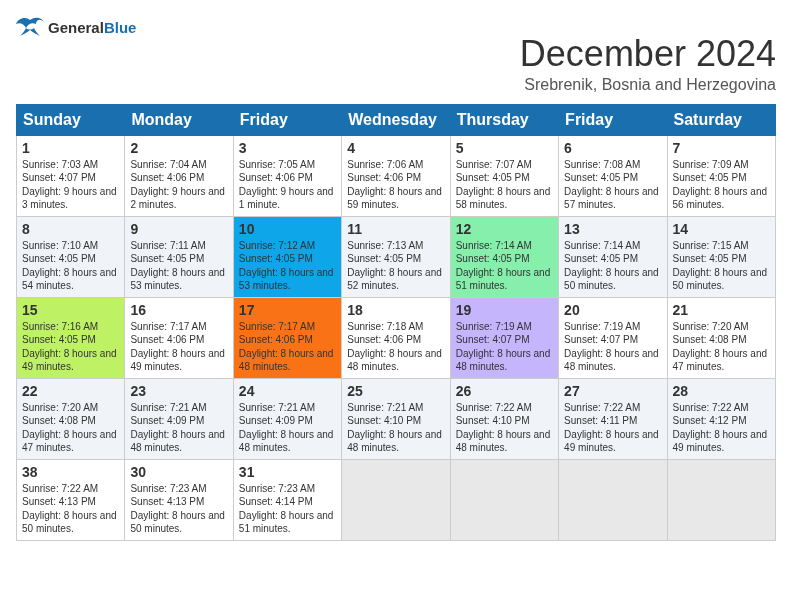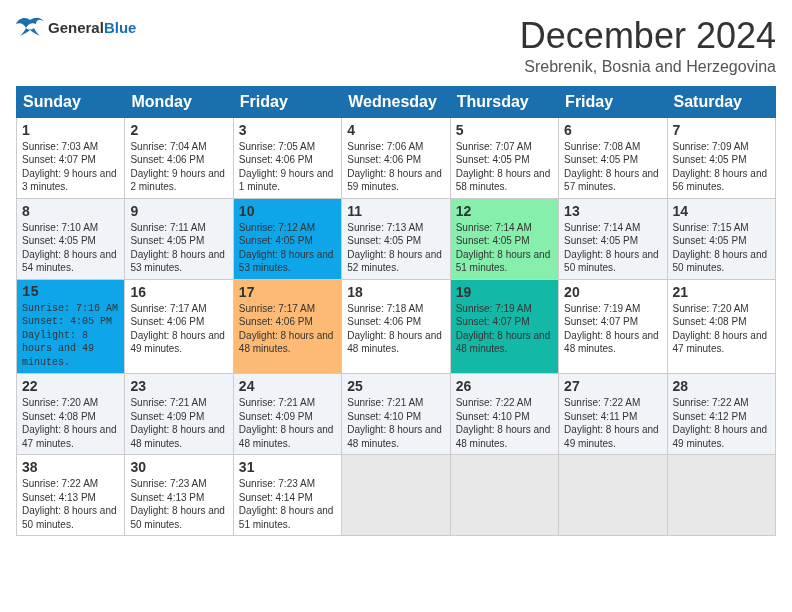--- a/index.html
+++ b/index.html
@@ -20,21 +20,21 @@
       display: flex;
       align-items: center;
       gap: 4px;
     }
     .logo-text-general { font-size: 15px; font-weight: bold; color: #333; }
     .logo-text-blue { font-size: 15px; font-weight: bold; color: #1a6faf; }
     .logo-bird {
       width: 28px;
       height: 22px;
     }
-    .title-section { text-align: right; }
+    .title-section { text-align: right; margin-top: 18px; }
     .month-title {
       font-size: 36px;
       font-weight: normal;
       color: #333;
       line-height: 1.1;
     }
     .location-title {
       font-size: 16px;
       color: #555;
       margin-top: 2px;
@@ -170,37 +170,37 @@
           <td style="background: rgb(240, 244, 248);">
             <span class="day-number">13</span>
             <div class="cell-content">Sunrise: 7:14 AM<br>Sunset: 4:05 PM<br>Daylight: 8 hours and 50 minutes.</div>
           </td>
           <td style="background: rgb(240, 244, 248);">
             <span class="day-number">14</span>
             <div class="cell-content">Sunrise: 7:15 AM<br>Sunset: 4:05 PM<br>Daylight: 8 hours and 50 minutes.</div>
           </td>
         </tr>
         <tr>
-          <td style="background: #0ea5e9; font-family: Liberation Mono, monospace;">
+          <td style="background: #bef264;">
             <span class="day-number">15</span>
             <div class="cell-content">Sunrise: 7:16 AM<br>Sunset: 4:05 PM<br>Daylight: 8 hours and 49 minutes.</div>
           </td>
           <td style="background: rgb(255, 255, 255);">
             <span class="day-number">16</span>
             <div class="cell-content">Sunrise: 7:17 AM<br>Sunset: 4:06 PM<br>Daylight: 8 hours and 49 minutes.</div>
           </td>
-          <td style="background: #fdba74;">
+          <td style="background: #f97316;">
             <span class="day-number">17</span>
             <div class="cell-content">Sunrise: 7:17 AM<br>Sunset: 4:06 PM<br>Daylight: 8 hours and 48 minutes.</div>
           </td>
           <td style="background: rgb(255, 255, 255);">
             <span class="day-number">18</span>
             <div class="cell-content">Sunrise: 7:18 AM<br>Sunset: 4:06 PM<br>Daylight: 8 hours and 48 minutes.</div>
           </td>
-          <td style="background: #14b8a6;">
+          <td style="background: #c4b5fd;">
             <span class="day-number">19</span>
             <div class="cell-content">Sunrise: 7:19 AM<br>Sunset: 4:07 PM<br>Daylight: 8 hours and 48 minutes.</div>
           </td>
           <td style="background: rgb(255, 255, 255);">
             <span class="day-number">20</span>
             <div class="cell-content">Sunrise: 7:19 AM<br>Sunset: 4:07 PM<br>Daylight: 8 hours and 48 minutes.</div>
           </td>
           <td style="background: rgb(255, 255, 255);">
             <span class="day-number">21</span>
             <div class="cell-content">Sunrise: 7:20 AM<br>Sunset: 4:08 PM<br>Daylight: 8 hours and 47 minutes.</div>

